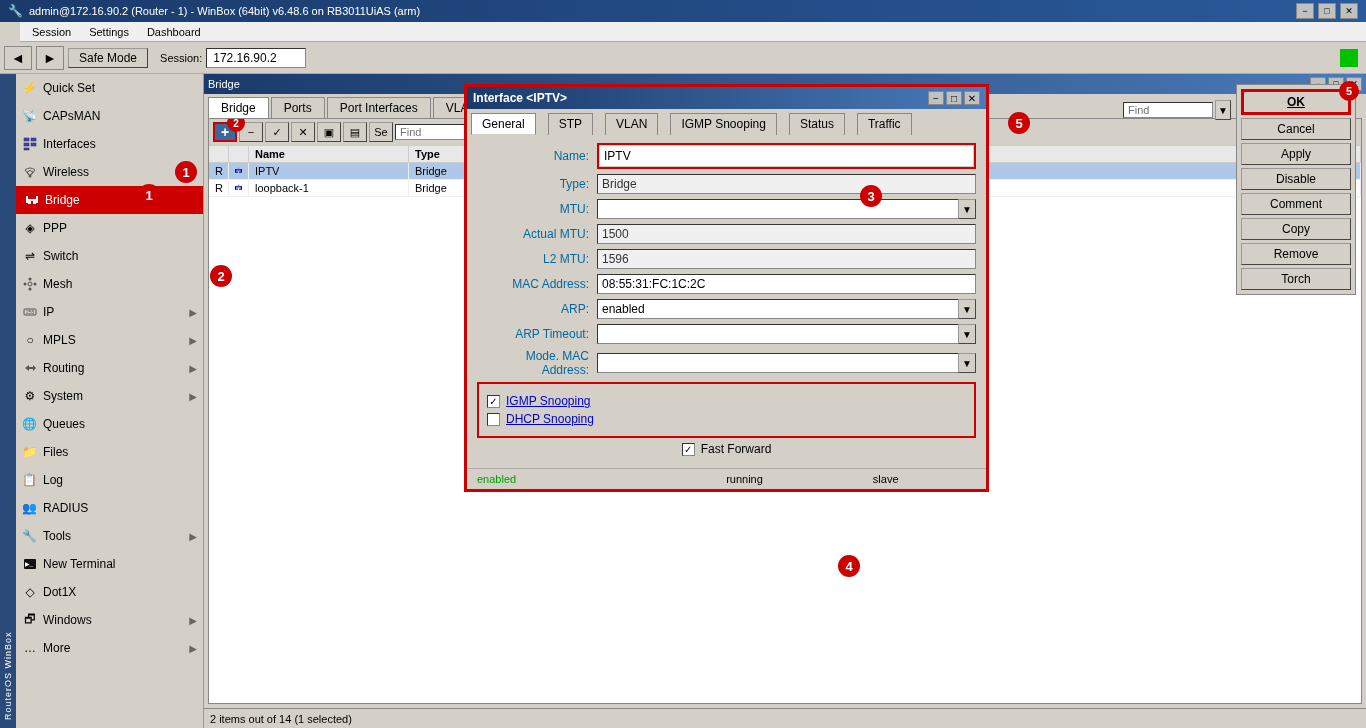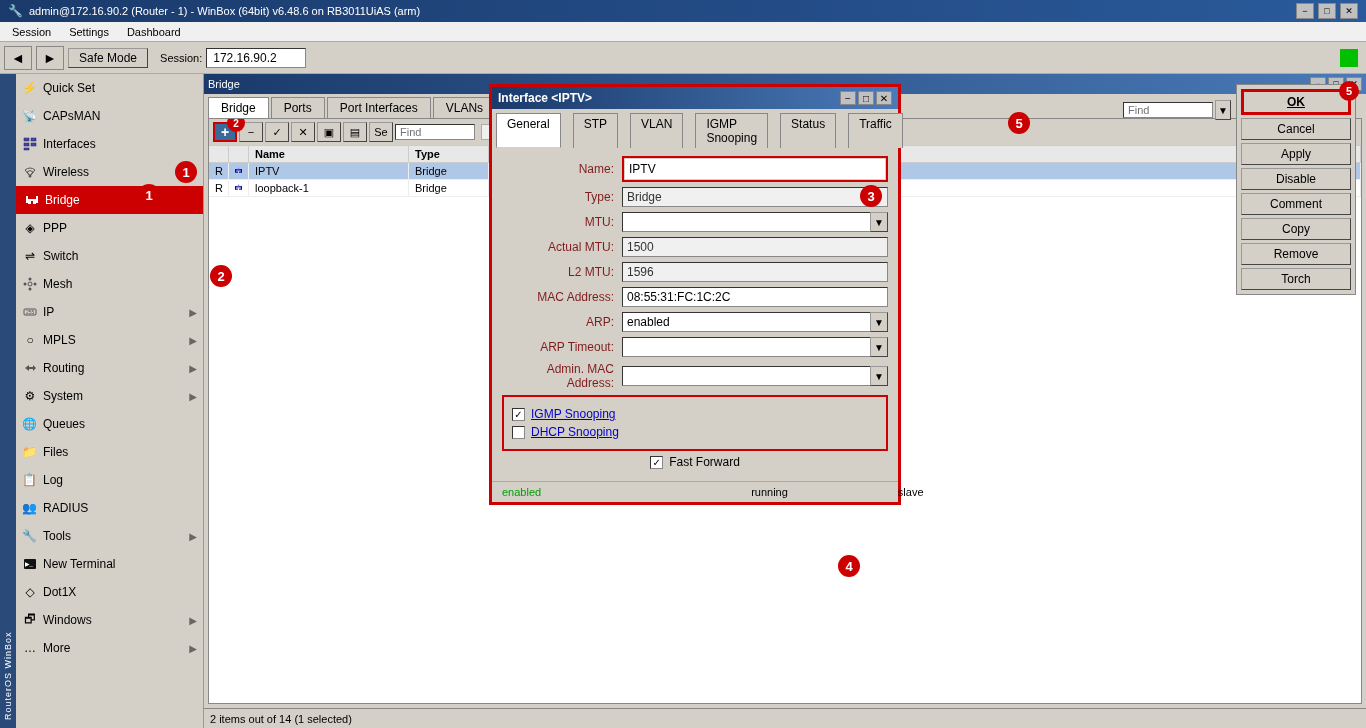--- a/index.html
+++ b/index.html
@@ -5,21 +5,21 @@
     * { box-sizing: border-box; margin: 0; padding: 0; }
     body { font-family: 'Segoe UI', Tahoma, Geneva, Verdana, sans-serif; font-size: 12px; background: #d4d0c8; overflow: hidden; }
     
     
     .title-bar { background: linear-gradient(to right, #1a3a6b, #2a5a9b); color: white; height: 22px; display: flex; align-items: center; justify-content: space-between; padding: 0 8px; font-size: 11px; }
     .title-bar-left { display: flex; align-items: center; gap: 6px; }
     .title-bar-buttons { display: flex; gap: 4px; }
     .title-btn { width: 18px; height: 16px; background: #c0c0c0; border: 1px solid #888; font-size: 9px; cursor: pointer; display: flex; align-items: center; justify-content: center; color: #000; }
 
     
-    .menu-bar { background: #f0f0f0; height: 20px; display: flex; align-items: center; padding: 0 4px; border-bottom: 1px solid #aaa; gap: 2px; }
+    .menu-bar { background: #f0f0f0; height: 20px; display: flex; align-items: center; padding: 0 4px; border-bottom: 1px solid #aaa; gap: 2px; margin-left: 20px; }
     .menu-item { padding: 1px 8px; font-size: 11px; cursor: pointer; height: 18px; display: flex; align-items: center; }
 
     
     .toolbar { background: #d4d0c8; height: 32px; display: flex; align-items: center; padding: 0 4px; gap: 4px; border-bottom: 1px solid #aaa; }
     .toolbar-btn { background: #d4d0c8; border: 1px solid #888; width: 28px; height: 24px; cursor: pointer; display: flex; align-items: center; justify-content: center; font-size: 14px; }
     .safe-mode-btn { background: #d4d0c8; border: 1px outset #999; padding: 2px 10px; cursor: pointer; font-size: 12px; }
     .session-label { font-size: 11px; margin-left: 8px; }
     .session-value { background: white; border: 1px inset #888; padding: 2px 6px; font-size: 12px; min-width: 100px; }
     .green-box { width: 18px; height: 18px; background: #00c000; margin-left: auto; margin-right: 4px; }
 
@@ -48,30 +48,30 @@
     .table-header { display: grid; grid-template-columns: 20px 20px 160px 80px 1fr; background: #e8e8e8; border-bottom: 1px solid #ccc; }
     .table-header-cell { padding: 2px 6px; font-size: 11px; font-weight: bold; border-right: 1px solid #ccc; }
     .table-row { display: grid; grid-template-columns: 20px 20px 160px 80px 1fr; border-bottom: 1px solid #eee; }
     .table-row.selected { background: #b0c8e8; }
     .table-cell { padding: 2px 6px; font-size: 11px; border-right: 1px solid #eee; display: flex; align-items: center; gap: 3px; }
 
     
     .status-bar { background: #d4d0c8; border-top: 1px solid #888; padding: 2px 6px; font-size: 11px; height: 20px; display: flex; align-items: center; }
 
     
-    .interface-dialog { position: absolute; top: 10px; left: 260px; width: 412px; background: #d4d0c8; border: 3px solid #cc0000; z-index: 10; margin-left: 25px; }
+    .interface-dialog { position: absolute; top: 10px; left: 260px; width: 525px; background: #d4d0c8; border: 3px solid #cc0000; z-index: 10; }
     .dialog-title { background: linear-gradient(to right, #1a3a6b, #4a7ab8); color: white; height: 22px; display: flex; align-items: center; justify-content: space-between; padding: 0 6px; font-size: 12px; font-weight: bold; }
     .dialog-title-btns { display: flex; gap: 2px; }
     .dialog-win-btn { width: 16px; height: 14px; background: #c0c0c0; border: 1px solid #888; font-size: 10px; cursor: pointer; display: flex; align-items: center; justify-content: center; }
     .dialog-tabs { display: flex; padding: 4px 4px 0; gap: 12px; background: #d4d0c8; }
     .dialog-tab { padding: 3px 10px; border: 1px solid #888; background: #d4d0c8; cursor: pointer; font-size: 12px; border-bottom: none; }
     .dialog-tab.active { background: #d4d0c8; border-bottom: 1px solid #d4d0c8; background: white; }
     .dialog-body { background: #d4d0c8; padding: 8px 10px; }
     .form-row { display: flex; align-items: center; margin-bottom: 5px; }
-    .form-label { width: 120px; text-align: right; font-size: 12px; padding-right: 8px; color: #7f1d1d; }
+    .form-label { width: 120px; text-align: right; font-size: 12px; padding-right: 8px; color: #0369a1; }
     .form-input { flex: 1; height: 20px; border: 1px inset #888; background: white; padding: 0 4px; font-size: 12px; }
     .form-input-readonly { flex: 1; height: 20px; border: 1px inset #888; background: #f0f0f0; padding: 0 4px; font-size: 12px; color: #333; }
     .checkbox-row { display: flex; align-items: center; gap: 6px; margin: 4px 0 4px 130px; font-size: 12px; }
     .checkbox { width: 13px; height: 13px; border: 1px inset #888; background: white; display: flex; align-items: center; justify-content: center; font-size: 10px; }
     .checkbox.checked { background: white; }
     .dialog-footer { display: flex; align-items: center; gap: 10px; padding: 4px 10px; background: #d4d0c8; border-top: 1px solid #aaa; font-size: 11px; }
     .footer-status { color: #00a000; }
 
     
     .snooping-section { border: 2px solid #cc0000; padding: 6px 8px; margin: 4px 0; background: #d4d0c8; }
@@ -443,21 +443,21 @@
 
         <div class="form-row">
           <span class="form-label">ARP Timeout:</span>
           <div style="flex:1; display:flex; align-items:center; gap:0;">
             <input type="text" class="form-input" style="flex: 1 1 0%; border-right: none;" value="">
             <button class="dropdown-btn">▼</button>
           </div>
         </div>
 
         <div class="form-row">
-          <span class="form-label">Admin. MAC Address:</span>
+          <span class="form-label">Mode. MAC Address:</span>
           <div style="flex:1; display:flex; align-items:center; gap:0;">
             <input type="text" class="form-input" style="flex: 1 1 0%; border-right: none;" value="">
             <button class="dropdown-btn">▼</button>
           </div>
         </div>
 
 
         <div class="snooping-section">
           <div class="checkbox-row" style="margin-left:0;">
             <div class="checkbox checked">✓</div>

